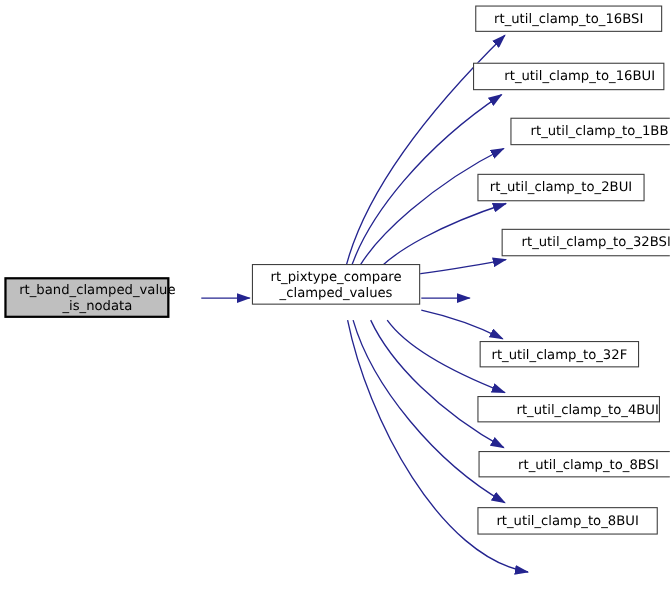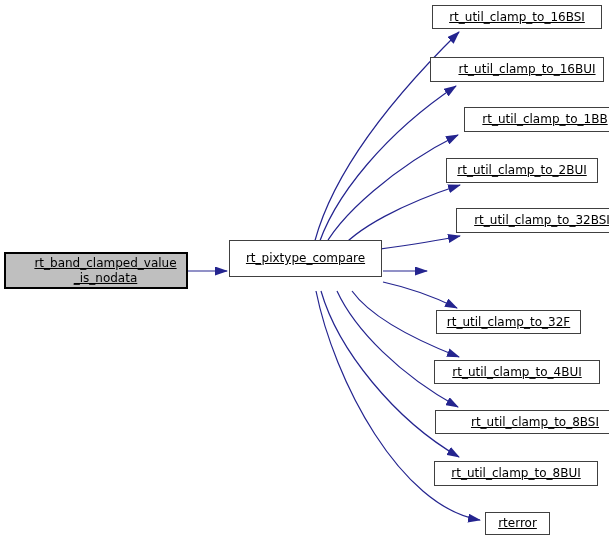--- a/index.html
+++ b/index.html
@@ -29,21 +29,20 @@
     color:var(--text);
     font-size:12px;
     display:flex;
     flex-direction:column;
     align-items:center;
     justify-content:center;
     text-align:center;
     white-space:nowrap;
     line-height:15px;
     cursor:pointer;
-    text-decoration:underline;
   }
   .node.root{
     background:var(--root-fill);
     border:2px solid var(--root-border);
     cursor:default;
   }
 </style>
 </head>
 <body>
 
@@ -62,63 +61,61 @@
     <path class="edge" d="M337,253 C355,228 405,203 460,185" marker-end="url(#arrow)"></path>
     <path class="edge" d="M352,253 C378,249 422,244 460,236" marker-end="url(#arrow)"></path>
     <path class="edge" d="M383,271 L427,271" marker-end="url(#arrow)"></path>
     <path class="edge" d="M383,282 C410,288 435,297 457,308" marker-end="url(#arrow)"></path>
     <path class="edge" d="M352,291 C370,316 408,337 459,357" marker-end="url(#arrow)"></path>
     <path class="edge" d="M337,291 C355,330 400,375 458,407" marker-end="url(#arrow)"></path>
     <path class="edge" d="M321,291 C338,350 395,420 459,457" marker-end="url(#arrow)"></path>
     <path class="edge" d="M316,291 C334,380 400,507 480,520" marker-end="url(#arrow)"></path>
   </svg>
 
-  <div class="node root" style="left:4px;top:252px;width:184px;height:37px;padding-left:19px;">
+  <div class="node root" style="left:4px;top:252px;width:150px;height:37px;padding-left:19px;">
     <span>rt_band_clamped_value</span>
     <span>_is_nodata</span>
   </div>
 
   <div class="node" style="left:229px;top:240px;width:153px;height:37px;">
     <span>rt_pixtype_compare</span>
+    <span>_clamped_values</span>
   </div>
 
   <div class="node" style="left:432px;top:5px;width:170px;height:24px;">
     <span>rt_util_clamp_to_16BSI</span>
   </div>
 
   <div class="node" style="left:430px;top:57px;width:174px;height:25px;padding-left:20px;">
     <span>rt_util_clamp_to_16BUI</span>
   </div>
 
   <div class="node" style="left:436px;top:107px;width:162px;height:25px;margin-left:28px;">
     <span>rt_util_clamp_to_1BB</span>
   </div>
 
-  <div class="node" style="left:434px;top:158px;width:152px;height:25px;margin-left:12px;">
+  <div class="node" style="left:434px;top:158px;width:152px;height:25px;">
     <span>rt_util_clamp_to_2BUI</span>
   </div>
 
   <div class="node" style="left:431px;top:208px;width:172px;height:25px;margin-left:25px;">
     <span>rt_util_clamp_to_32BSI</span>
   </div>
 
 
   <div class="node" style="left:436px;top:310px;width:145px;height:24px;">
     <span>rt_util_clamp_to_32F</span>
   </div>
 
-  <div class="node" style="left:434px;top:360px;width:166px;height:24px;">
+  <div class="node" style="left:434px;top:360px;width:166px;height:24px;align-items:flex-end;">
     <span>rt_util_clamp_to_4BUI</span>
   </div>
 
   <div class="node" style="left:435px;top:410px;width:200px;height:24px;">
     <span>rt_util_clamp_to_8BSI</span>
   </div>
 
   <div class="node" style="left:434px;top:461px;width:164px;height:25px;">
     <span>rt_util_clamp_to_8BUI</span>
   </div>
 
-  <div class="node" style="left:485px;top:512px;width:65px;height:23px;">
-    <span>rterror</span>
-  </div>
 
 </div>
 
 </body></html>

